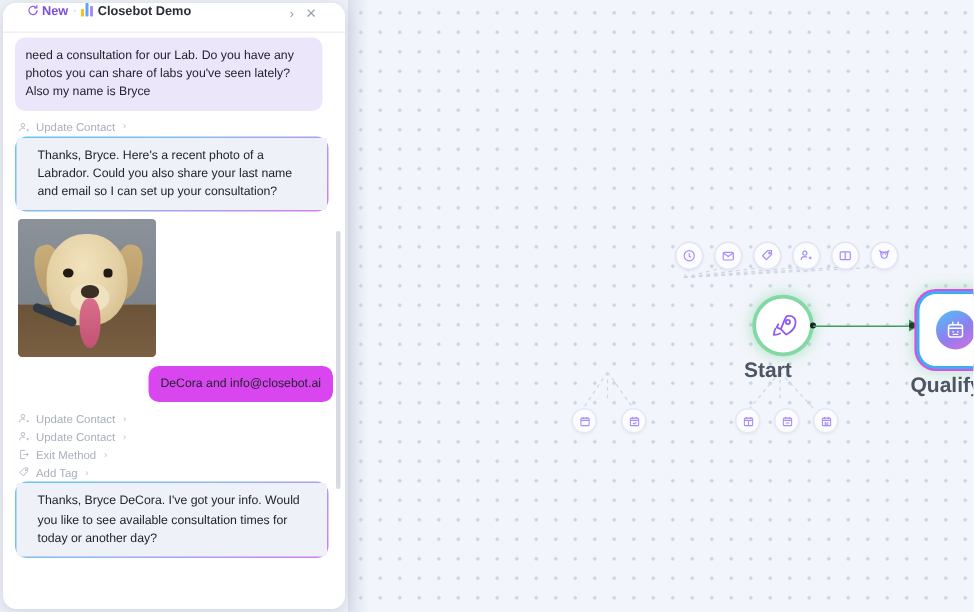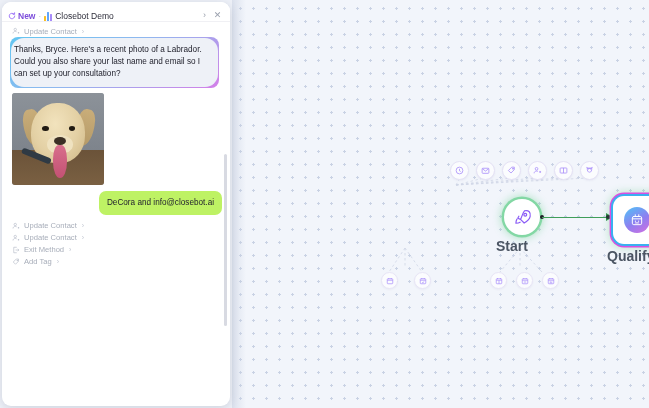--- a/index.html
+++ b/index.html
@@ -40,22 +40,22 @@
     background: #ffffff;
     border-radius: 9px;
     box-shadow: 0 2px 10px rgba(40,50,80,.16);
     display: flex; flex-direction: column;
     overflow: hidden;
   }
 
   #chat-header {
     height: 19px;
     flex: 0 0 19px;
-    display: flex; align-items: flex-end;
-    padding: 0 6px;
+    display: flex; align-items: flex-start;
+    padding: 0 16px;
     background: #ffffff;
     font-size: 8.5px;
     border-bottom: 1px solid #f0f0f4;
   }
   .hdr-new-wrap { display: flex; align-items: center; gap: 2px; }
   .refresh-icon {
     width: 8px; height: 8px; display: inline-block;
     color: #8b5cf6;
   }
   .hdr-new {
@@ -63,21 +63,21 @@
   }
   .hdr-dot { color: #c3c3cc; margin: 0 3px; font-size: 8px; }
   .brand-mark {
     display: inline-flex; align-items: flex-end; gap: 1px;
     height: 9px; margin-right: 3px;
   }
   .brand-mark i { display: block; width: 2px; border-radius: .5px; }
   .bm1 { height: 5px; background: #fbbf24; }
   .bm2 { height: 9px; background: #60a5fa; }
   .bm3 { height: 7px; background: #a78bfa; }
-  .hdr-title { color: #2d2d3a; font-size: 8.5px; }
+  .hdr-title { color: #2d2d3a; font-size: 8.5px; font-weight: bold; }
   .hdr-spacer { flex: 1; }
   .hdr-btn {
     width: 13px; height: 13px;
     display: flex; align-items: center; justify-content: center;
     color: #9aa0ad; font-size: 9px;
     cursor: pointer;
   }
 
   #chat-scroll {
     flex: 1 1 auto;
@@ -113,29 +113,29 @@
   .bubble-bot-wrap {
     position: relative;
     max-width: 207px;
     margin-bottom: 5px;
     padding: 1px;
     border-radius: 8px;
     background: linear-gradient(150deg,#63c6f2 0%, #8fb8ef 45%, #d37fe8 100%);
   }
   .bubble-bot-inner {
     background: #eef1f7;
-    border-radius: 13px;
-    padding: 6px 3px;
+    border-radius: 2px;
+    padding: 6px 14px;
     font-size: 8.2px;
     line-height: 12.2px;
     color: #23232e;
   }
   .bubble-out-row { display: flex; justify-content: flex-end; margin-bottom: 5px; }
   .bubble-out {
-    background: #bef264;
+    background: #d946ef;
     color: #23232e;
     font-size: 8.2px;
     line-height: 12.2px;
     border-radius: 7px;
     padding: 6px 8px;
     max-width: 160px;
   }
 
   .action-row {
     display: flex; align-items: center;
@@ -480,20 +480,21 @@
           <i class="bm3"></i>
       </span>
       <span class="hdr-title">Closebot Demo</span>
       <span class="hdr-spacer"></span>
       <span class="hdr-btn">›</span>
       <span class="hdr-btn">✕</span>
     </div>
 
     <div id="chat-scroll">
 
+      <div class="bubble bubble-in">need a consultation for our Lab. Do you have any photos you can share of labs you've seen lately? Also my name is Bryce</div>
 
 
       <div class="action-row">
         <span class="ar-icon">
           <svg width="8" height="8" viewBox="0 0 16 16" fill="none" stroke="currentColor" stroke-width="1.3">
             <circle cx="6.5" cy="5" r="2.4"></circle>
               <path d="M2 13c0-2.4 2-4.2 4.5-4.2 1.1 0 2 .3 2.8.8"></path>
               <path d="M11.5 11.5h3M13 10v3"></path>
           </svg>
         </span>
@@ -562,20 +563,23 @@
         <span class="ar-icon">
           <svg width="8" height="8" viewBox="0 0 16 16" fill="none" stroke="currentColor" stroke-width="1.3">
             <path d="M8.5 2H13v4.5L7 12.5 2.5 8z"></path>
               <circle cx="10.6" cy="4.9" r="0.8" fill="currentColor"></circle>
           </svg>
         </span>
         <span>Add Tag</span>
         <span class="ar-chev">›</span>
       </div>
 
+      <div class="bubble-bot-wrap">
+        <div class="bubble-bot-inner">Thanks, Bryce DeCora. I've got your info. Would you like to see available consultation times for today or another day?</div>
+      </div>
 
       <div id="scrollbar-track">
         <div id="scrollbar-thumb"></div>
       </div>
     </div>
 
   </div>
 </div>
 
 </body></html>

